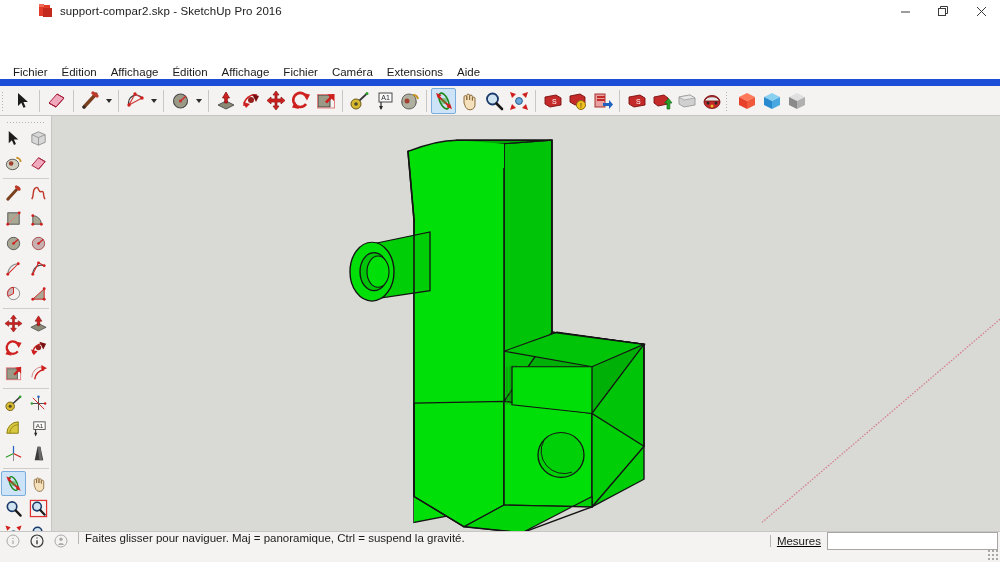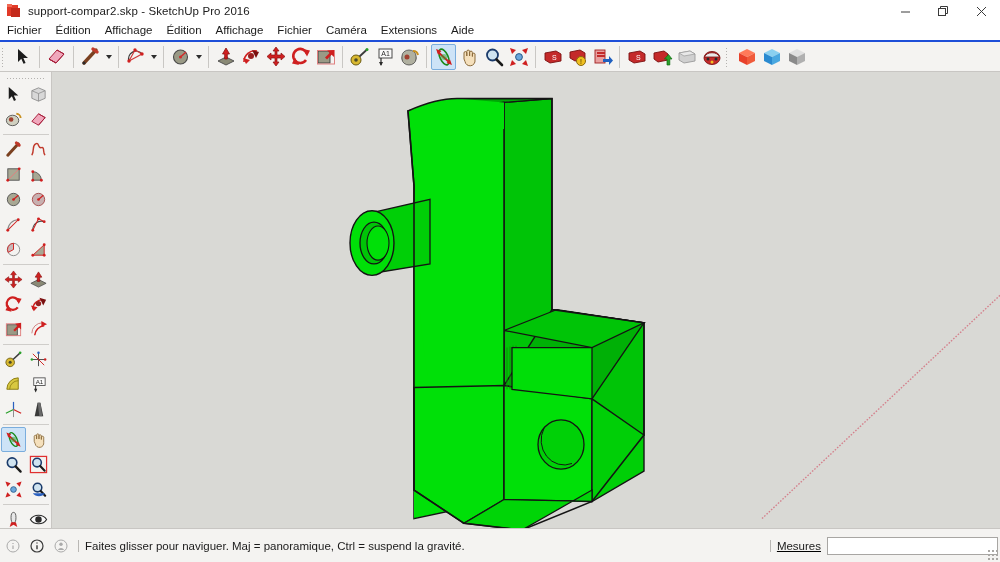--- a/index.html
+++ b/index.html
@@ -16,20 +16,21 @@
     position: relative;
   }
 
   
   .titlebar {
     height: 22px; min-height: 22px;
     background: #ffffff;
     display: flex; align-items: center;
     border-bottom: 1px solid #ffffff;
     position: relative;
+    padding-left: 32px;
   }
   .app-icon {
     width: 18px; height: 18px; margin-left: 5px; margin-right: 5px;
     position: relative; flex: 0 0 auto;
   }
   .app-icon .sq1 {
     position: absolute; left: 2px; top: 3px; width: 11px; height: 11px;
     background: #e23a28;
   }
   .app-icon .sq2 {
@@ -53,21 +54,23 @@
     display: flex; align-items: center; justify-content: center;
     color: #3a3a3a;
   }
   .win-btn svg { display: block; }
 
   
   .menubar {
     height: 20px; min-height: 20px;
     background: #ffffff;
     display: flex; align-items: center;
-    border-bottom: 2px solid #1d4ed8;
+    padding-left: 6px;
+    border-bottom: 7px solid #1d4ed8;
+    margin-top: 44px;
   }
   .menu-item {
     font-size: 11.5px; color: #1b1b1b;
     padding: 2px 7px 3px 7px;
     white-space: nowrap; cursor: default;
     line-height: 13px;
   }
 
   
   .toolbar {
@@ -157,21 +160,21 @@
     background: #d9d9d5;
     overflow: hidden;
   }
   .canvas svg { display: block; width: 100%; height: 100%; }
 
   
   .statusbar {
     height: 36px; min-height: 22px;
     background: #f4f3f1;
     border-top: 1px solid #c8c6c3;
-    display: flex; align-items: center;
+    display: flex; align-items: flex-start;
     position: relative;
   }
   .st-icon {
     width: 22px; height: 18px;
     display: flex; align-items: center; justify-content: center;
     flex: 0 0 auto; margin-left: 2px;
   }
   .st-div {
     width: 1px; height: 12px; background: #b9b7b4; margin: 0 6px 0 6px;
     flex: 0 0 auto;

